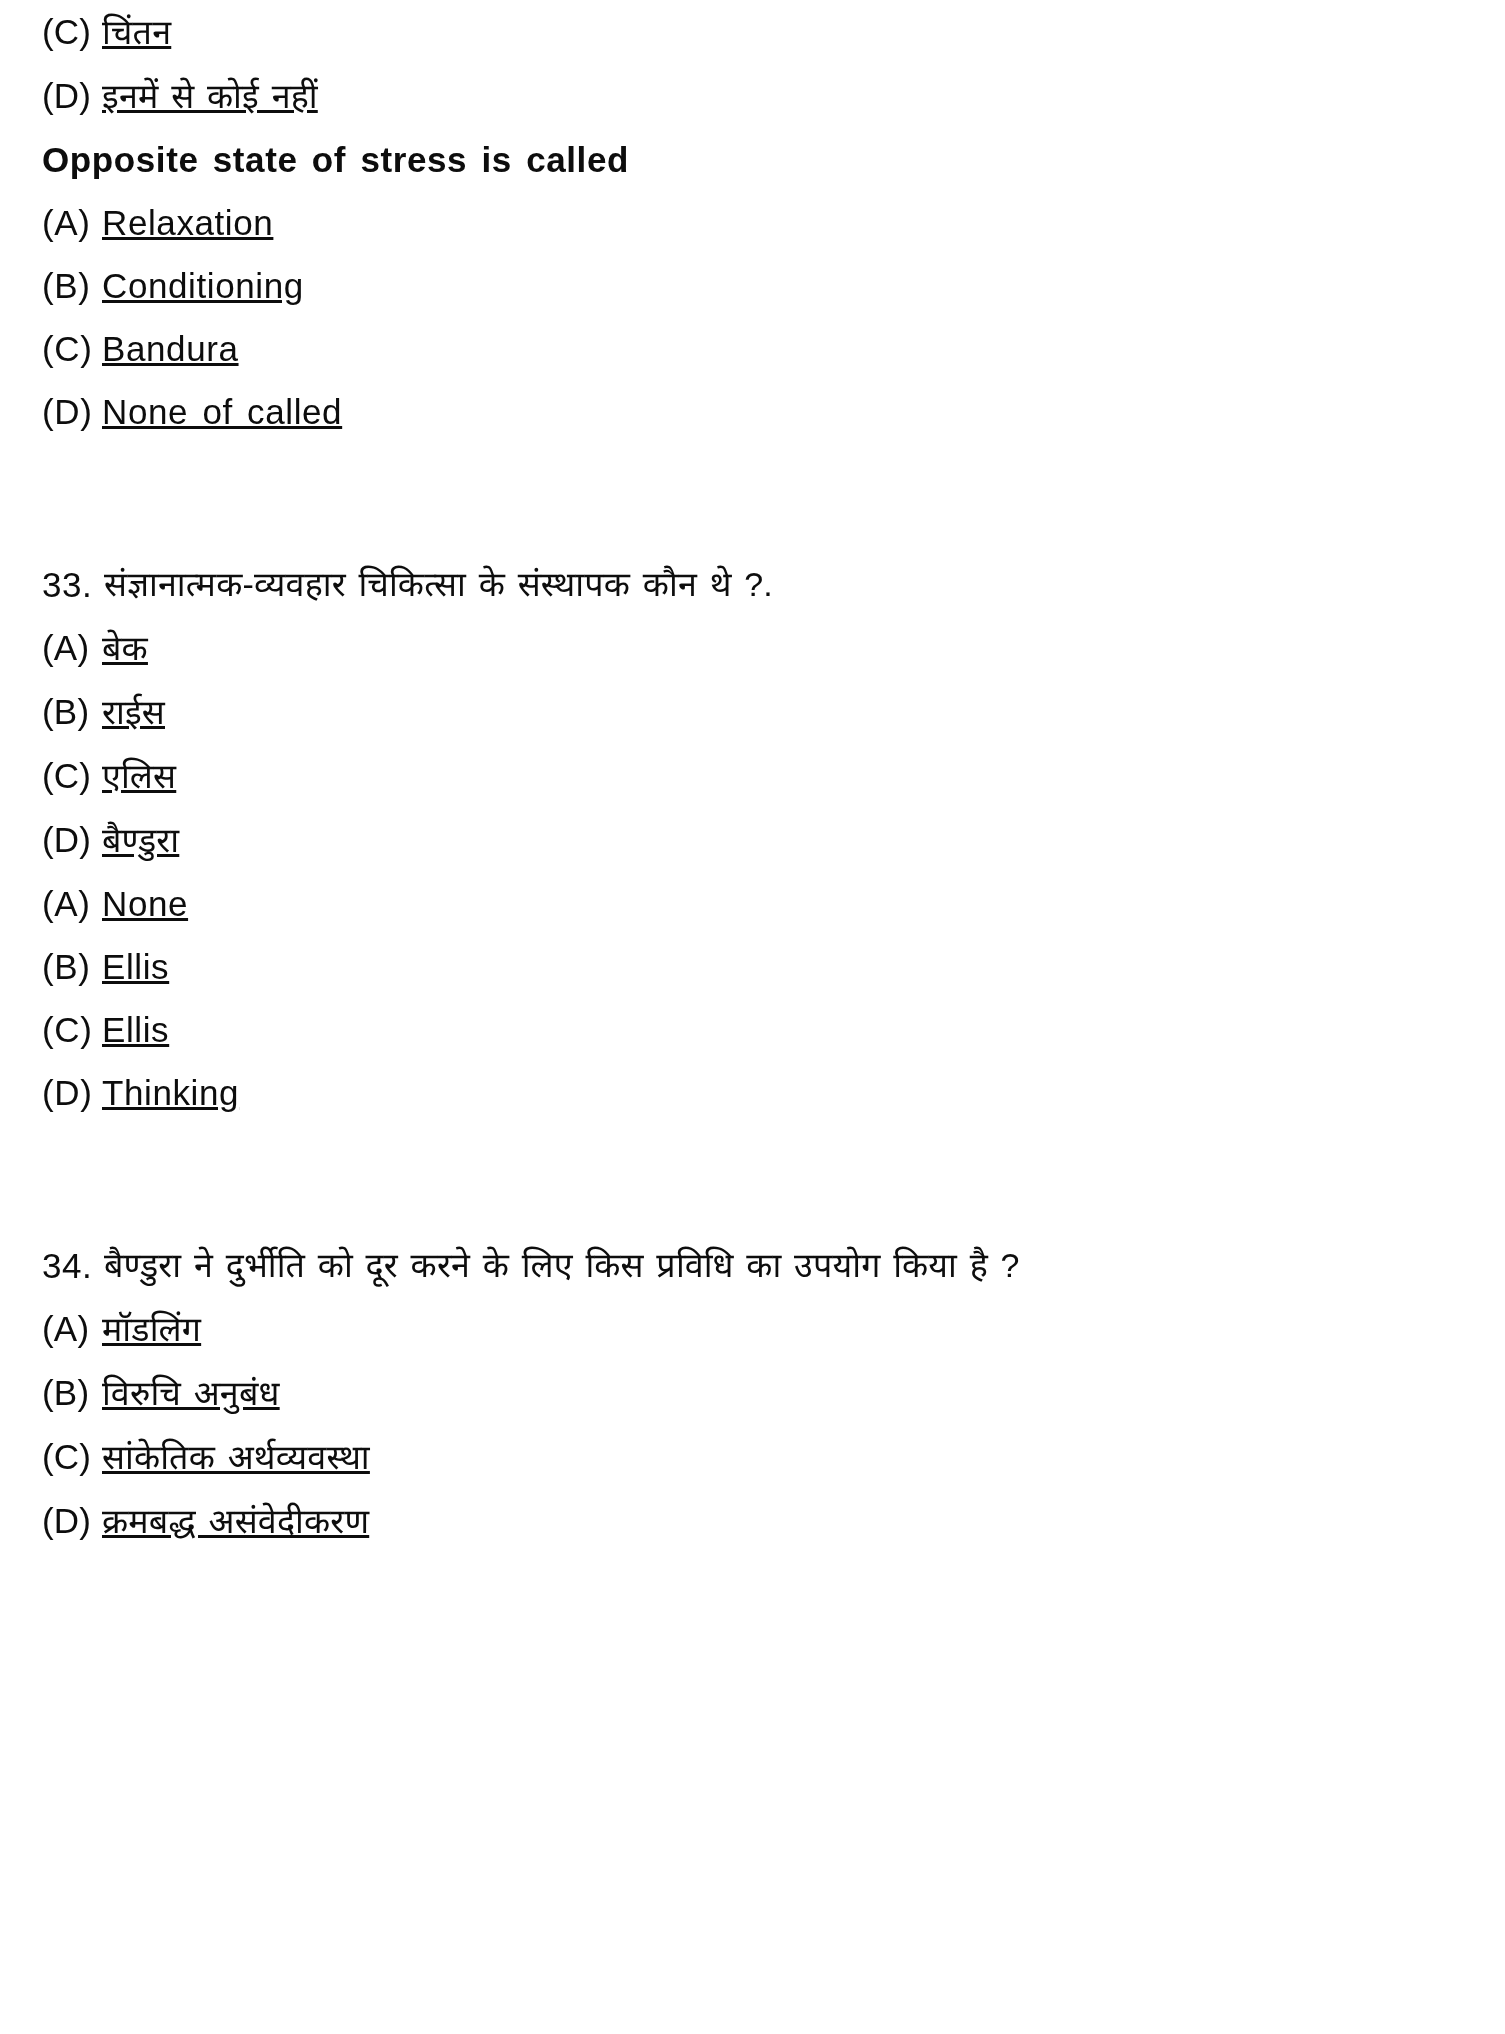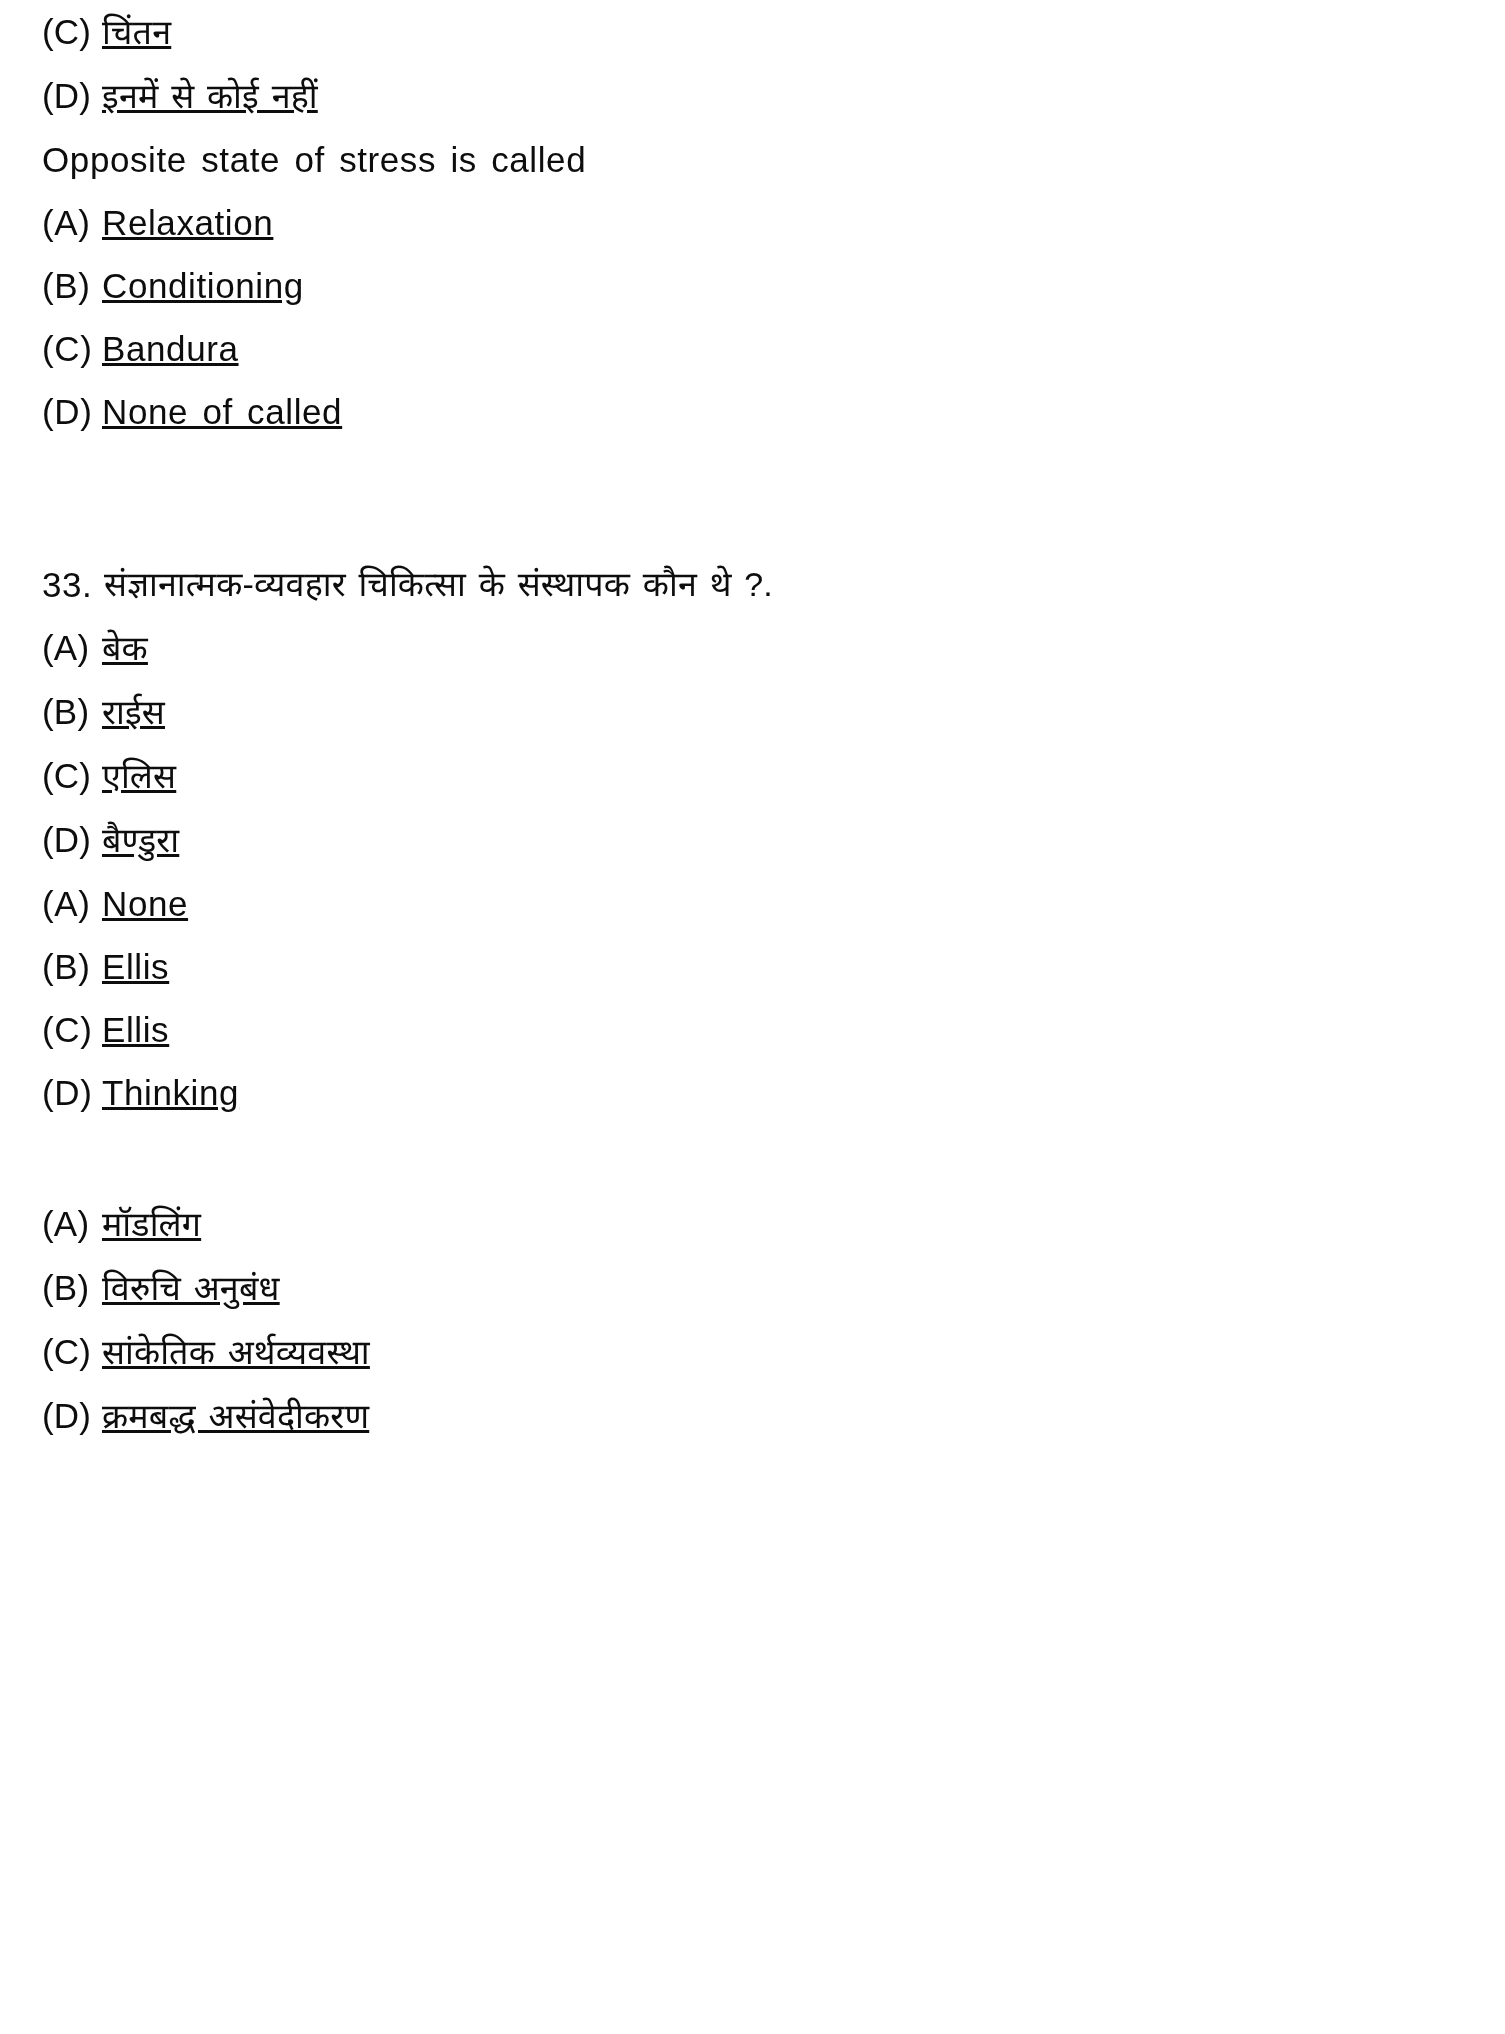--- a/index.html
+++ b/index.html
@@ -49,20 +49,21 @@
     font-size: 35px;
     letter-spacing: 0.5px;
   }
   .qrow .qtext {
     flex: 1 1 auto;
   }
   
   .stemrow {
     display: flex;
     align-items: flex-start;
+    font-weight: bold;
   }
   .stemrow .qtext {
     flex: 1 1 auto;
   }
   
   .optrow {
     display: flex;
     align-items: baseline;
   }
   .optrow .optlabel {
@@ -154,20 +155,24 @@
           <span class="optlabel">(C)</span>
           <span class="opttext">Ellis</span>
         </div>
         <div class="line optrow word-space">
           <span class="optlabel">(D)</span>
           <span class="opttext">Thinking</span>
         </div>
       </div>
       <div class="block-gap"></div>
       <div>
+        <div class="line qrow hindi hindi-space">
+          <span class="qnum">34.</span>
+          <span class="qtext">बैण्डुरा ने दुर्भीति को दूर करने के लिए किस प्रविधि का उपयोग किया है ?</span>
+        </div>
         <div class="line optrow hindi hindi-space">
           <span class="optlabel">(A)</span>
           <span class="opttext">मॉडलिंग</span>
         </div>
         <div class="line optrow hindi hindi-space">
           <span class="optlabel">(B)</span>
           <span class="opttext">विरुचि अनुबंध</span>
         </div>
         <div class="line optrow hindi hindi-space">
           <span class="optlabel">(C)</span>

